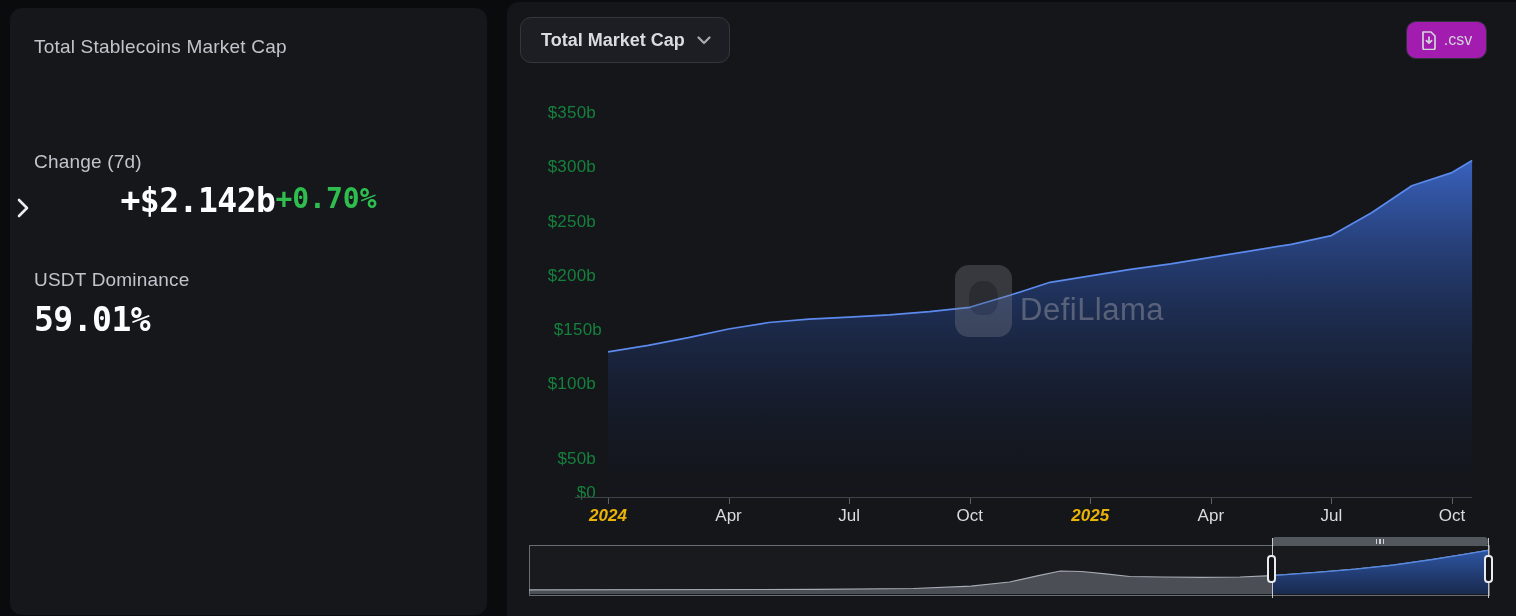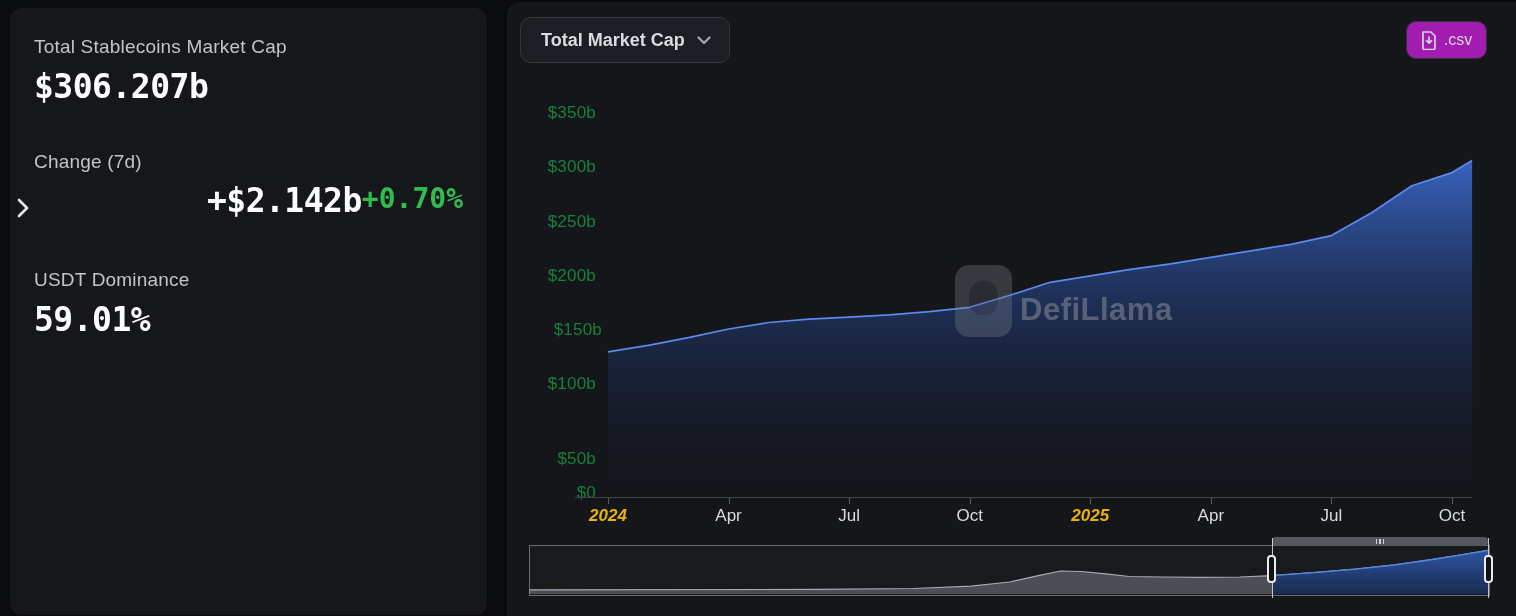--- a/index.html
+++ b/index.html
@@ -9,21 +9,21 @@
 
   
   .left-card { position:absolute; left:10px; top:8px; width:477px; height:607px;
                background:#16171b; border-radius:12px; }
   .stat-label { font-size:19px; color:#c0c4cb; letter-spacing:.2px; }
   .stat-value { font-family:"DejaVu Sans Mono", monospace; font-weight:bold;
                 font-size:33px; color:#fcfdff; letter-spacing:-.5px; }
   .blk-total { position:absolute; left:24px; top:28px; }
   .blk-total .stat-value { margin-top:9px; }
   .blk-change { position:absolute; left:24px; top:143px; width:429px; }
-  .blk-change .row { display:flex; align-items:flex-end; justify-content:flex-end; margin-top:8px; }
+  .blk-change .row { display:flex; align-items:flex-end; justify-content:center; margin-top:8px; }
   .pct-green { font-family:"DejaVu Sans Mono", monospace; font-weight:bold;
                font-size:28px; color:#2ebd4e; padding-bottom:5px; }
   .blk-dom { position:absolute; left:24px; top:261px; }
   .blk-dom .stat-value { margin-top:9px; }
   .collapse-btn { position:absolute; left:-2px; top:185px; width:30px; height:30px;
                   background:transparent; border:none; cursor:pointer;
                   display:flex; align-items:center; justify-content:center; }
 
   
   .right-card { position:absolute; left:507px; top:2px; width:1009px; height:614px;
@@ -50,21 +50,21 @@
   #main-svg, #brush-svg { position:absolute; pointer-events:none; }
   #main-svg { left:0; top:0; }
 
   
   .watermark { position:absolute; left:448px; top:263px; display:flex; align-items:center;
                gap:8px; opacity:.5; pointer-events:none; }
   .wm-icon { width:57px; height:72px; background:#84878f; border-radius:14px; opacity:.62;
              position:relative; }
   .wm-icon::after { content:""; position:absolute; left:14px; top:16px; width:29px; height:34px;
                     background:#5d6068; border-radius:45% 45% 40% 40%; }
-  .wm-text { font-size:31px; font-weight:bold; color:#9296a0; letter-spacing:.5px;margin-top:18px; }
+  .wm-text { font-size:31px; font-weight:normal; color:#9296a0; letter-spacing:.5px;margin-top:18px; }
 
   
   .brush-frame { position:absolute; left:22px; top:543px; width:961px; height:51px;
                  border:1px solid #686d75; background:rgba(255,255,255,0.02); }
   .brush-bar { position:absolute; top:535px; height:9px; background:#53575e; border-radius:4px;
                cursor:grab; display:flex; align-items:center; justify-content:center; gap:2px; }
   .brush-bar i { display:block; width:1.5px; height:5px; background:#cdd1d7; }
   .brush-handle { position:absolute; top:553px; width:9px; height:28px; background:#101216;
                   border:2px solid #e8ebf0; border-radius:4px; cursor:ew-resize; z-index:3; }
   .brush-guide { position:absolute; top:536px; width:1px; height:60px; background:rgba(225,229,235,.85); }
@@ -76,21 +76,20 @@
 
   <aside class="left-card">
     <button class="collapse-btn">
       <svg width="14" height="20" viewBox="0 0 14 20">
         <path d="M3 2 L11 10 L3 18" stroke="#e9ebef" stroke-width="2.6" fill="none" stroke-linecap="round" stroke-linejoin="round"></path>
       </svg>
     </button>
 
     <div class="blk-total">
       <div class="stat-label">Total Stablecoins Market Cap</div>
-      <div class="stat-value">$306.207b</div>
     </div>
 
     <div class="blk-change">
       <div class="stat-label">Change (7d)</div>
       <div class="row">
         <div class="stat-value">+$2.142b</div>
         <div class="pct-green">+0.70%</div>
       </div>
     </div>
 

